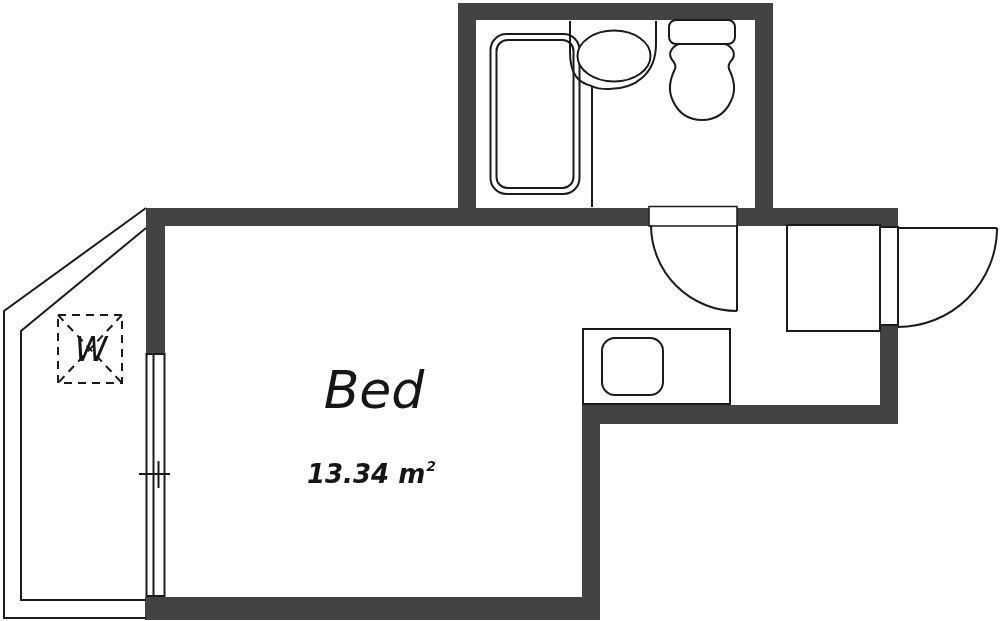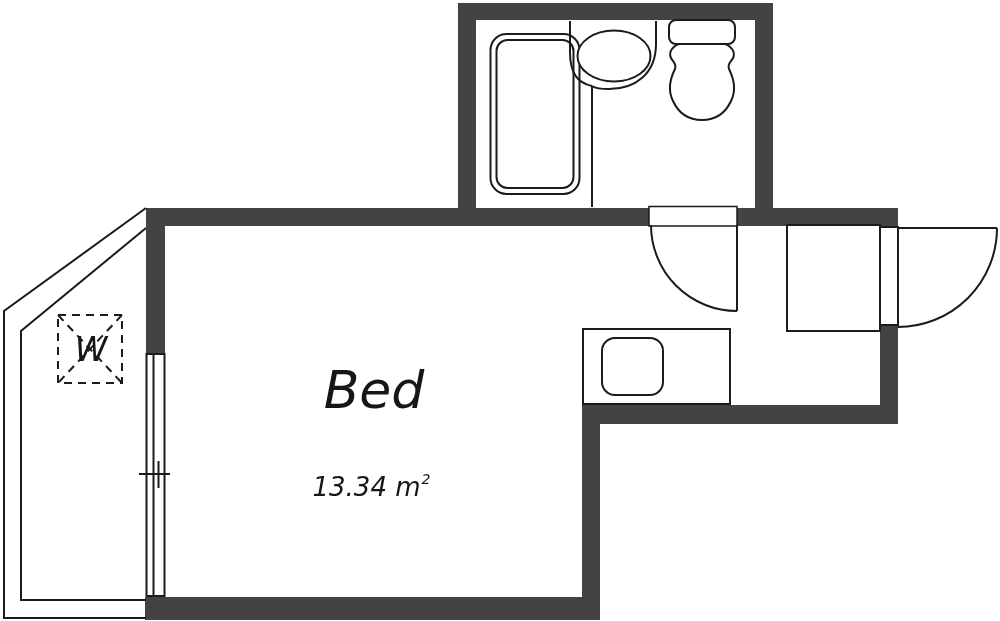--- a/index.html
+++ b/index.html
@@ -18,23 +18,24 @@
   }
   .plan-svg{position:absolute;left:0;top:0;}
   .label{position:absolute;color:var(--color-text);font-style:italic;white-space:nowrap;}
   .bedroom-label{
     left:374px;top:366px;
     transform:translateX(-50%);
     font-size:52px;line-height:49px;
     text-align:center;letter-spacing:0px;
   }
   .area-label{
-    left:371px;top:472px;
+    left:371px;top:459px;
     transform:translateX(-50%);
     font-size:26px;
+    font-weight:bold;
   }
   .area-label sup{font-size:14px;position:relative;top:-2px;left:1px;}
   .washer-label{
     left:91px;top:349px;
     transform:translate(-50%,-50%);
     font-size:33px;
   }
 </style>
 </head>
 <body>

